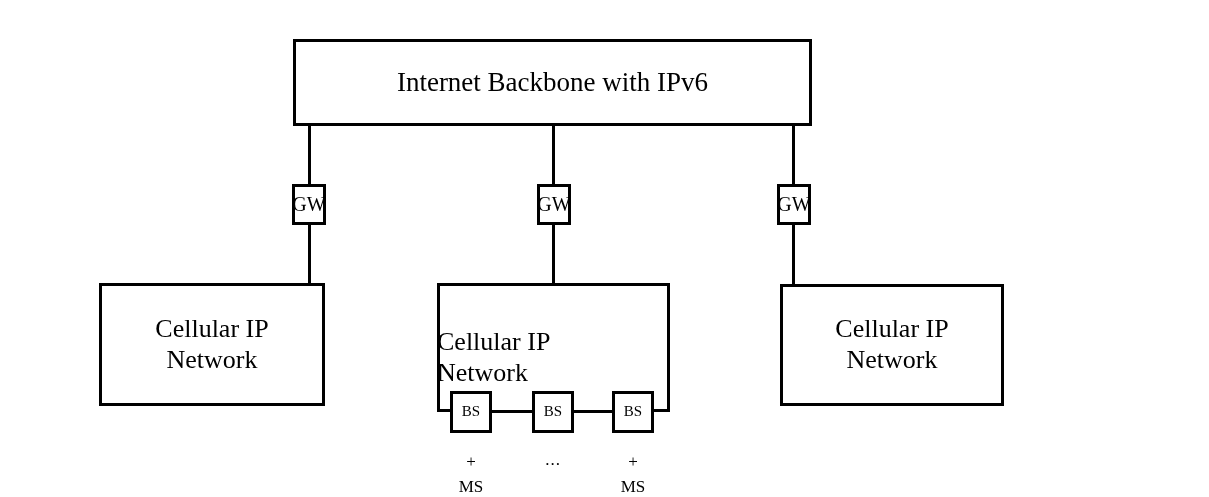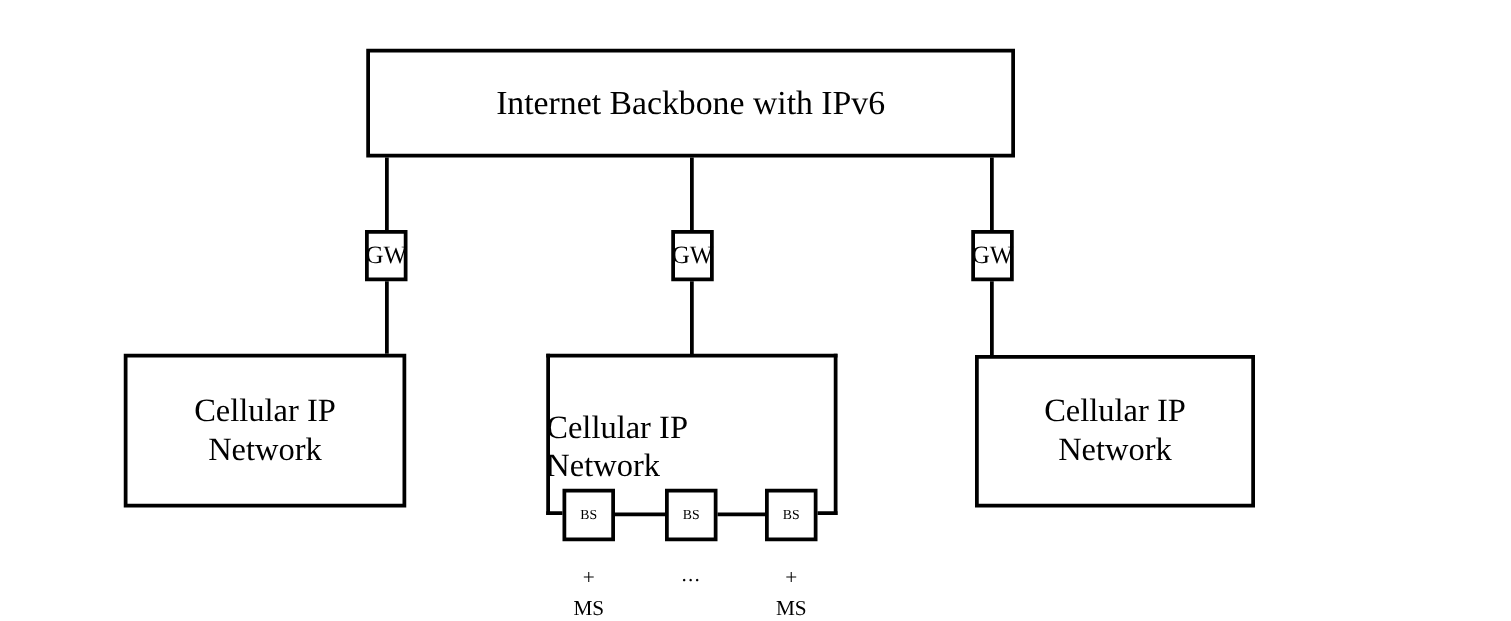--- a/index.html
+++ b/index.html
@@ -109,21 +109,21 @@
   #center-wall-top    { left: 437px; top: 283px;  width: 233px; height: 3px; }
   #center-wall-left   { left: 437px; top: 283px;  width: 3px;   height: 129px; }
   #center-wall-right  { left: 667px; top: 283px;  width: 3px;   height: 129px; }
   #center-wall-bottom-left  { left: 437px; top: 409px; width: 16px; height: 3px; }
   #center-wall-bottom-right { left: 651px; top: 409px; width: 19px; height: 3px; }
 
   
   .bs-box {
     width: 42px;
     height: 42px;
-    font-size: 11px;
+    font-size: 15px;
     top: 391px;
     z-index: 5;
   }
   #bs-box-1 { left: 450px; }
   #bs-box-2 { left: 532px; }
   #bs-box-3 { left: 612px; }
 
   
   #conn-left-top     { left: 308px; top: 124px; height: 62px; }
   #conn-left-bottom  { left: 308px; top: 222px; height: 63px; }

